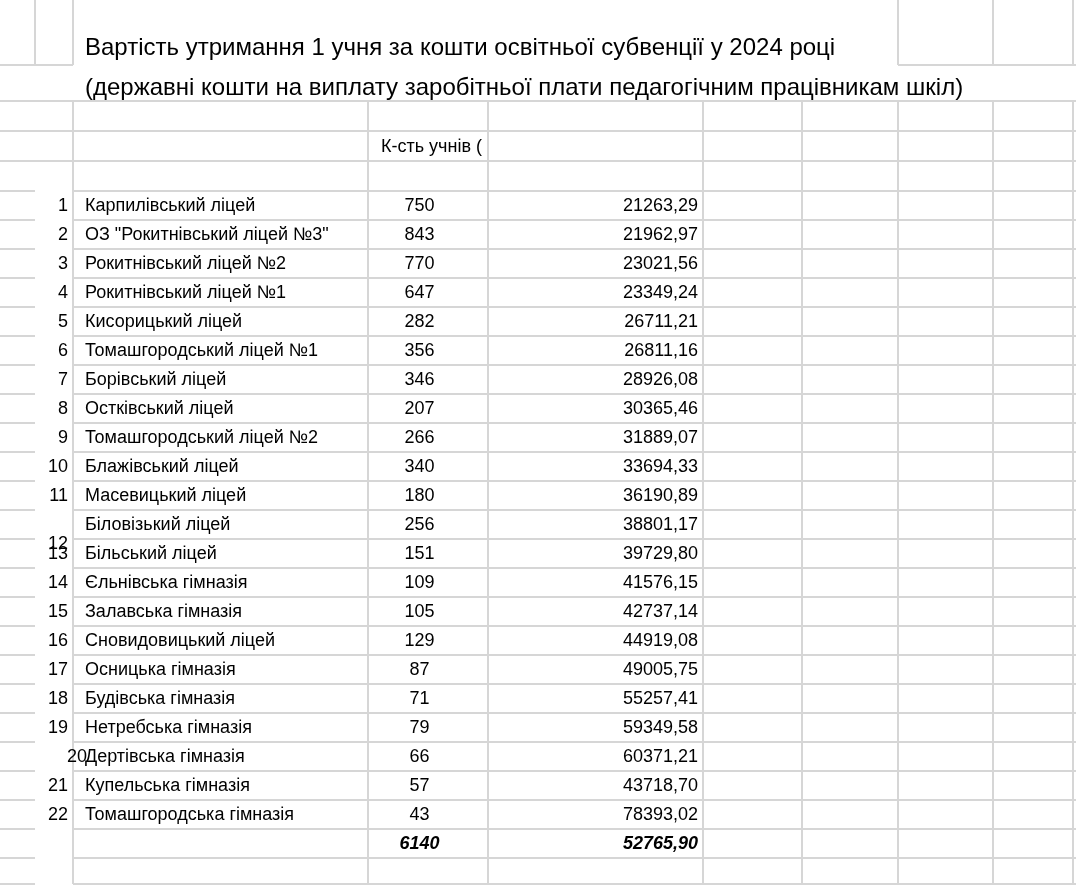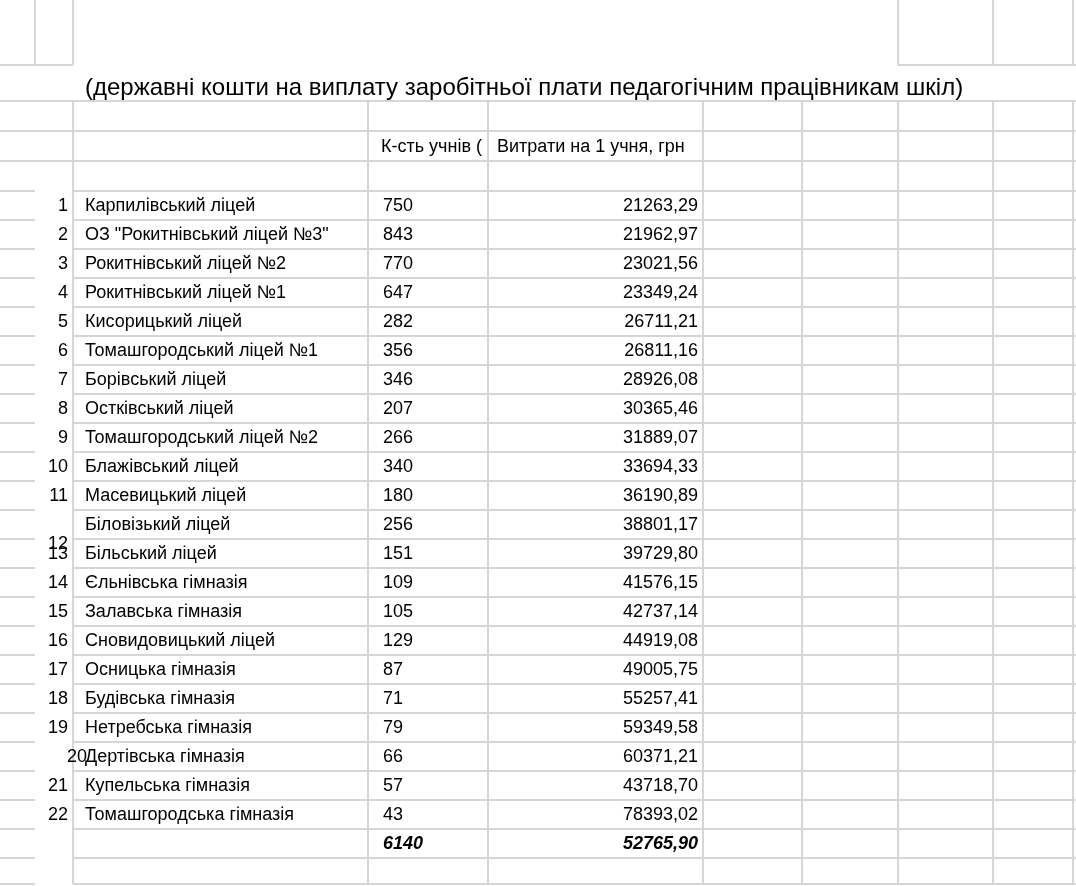--- a/index.html
+++ b/index.html
@@ -19,21 +19,21 @@
   .cell{
     position:absolute;
     height:29px;
     line-height:29px;
     font-size:18px;
     white-space:nowrap;
     color:#000;
   }
   .cell.num{left:0;width:68px;text-align:right;}
   .cell.name{left:85px;}
-  .cell.students{left:383px;width:115px;text-align:left;}
+  .cell.students{left:362px;width:115px;text-align:center;}
   .cell.cost{left:488px;width:210px;text-align:right;}
   .cell.bold-italic{font-weight:bold;font-style:italic;}
   .title-line{
     position:absolute;
     left:85px;
     display:flex;
     align-items:flex-end;
     font-size:24px;
     white-space:nowrap;
   }
@@ -120,26 +120,26 @@
       <div class="gridline" style="left: 0px; top: 799px; width: 35px; height: 2px; background: rgb(214, 214, 214);"></div>
       <div class="gridline" style="left: 73px; top: 799px; width: 1003px; height: 2px; background: rgb(214, 214, 214);"></div>
       <div class="gridline" style="left: 0px; top: 828px; width: 35px; height: 2px; background: rgb(214, 214, 214);"></div>
       <div class="gridline" style="left: 73px; top: 828px; width: 1003px; height: 2px; background: rgb(214, 214, 214);"></div>
       <div class="gridline" style="left: 0px; top: 857px; width: 35px; height: 2px; background: rgb(214, 214, 214);"></div>
       <div class="gridline" style="left: 73px; top: 857px; width: 1003px; height: 2px; background: rgb(214, 214, 214);"></div>
       <div class="gridline" style="left: 0px; top: 883px; width: 35px; height: 2px; background: rgb(214, 214, 214);"></div>
       <div class="gridline" style="left: 73px; top: 883px; width: 1003px; height: 2px; background: rgb(214, 214, 214);"></div>
     </div>
 
+  <div class="title-line title-1">Вартість утримання 1 учня за кошти освітньої субвенції у 2024 році</div>
 
   <div class="title-line title-2">(державні кошти на виплату заробітньої плати педагогічним працівникам шкіл)</div>
 
   <div class="col-header hdr-students">К-сть учнів (</div>
 
-  <div class="col-header hdr-cost">Витрати на 1 учня, грн</div>
 
   <div id="rows">
       <div class="cell num" style="top: 191px;">1</div>
       <div class="cell name" style="top: 191px;">Карпилівський ліцей</div>
       <div class="cell students" style="top: 191px;">750</div>
       <div class="cell cost" style="top: 191px;">21263,29</div>
       <div class="cell num" style="top: 220px;">2</div>
       <div class="cell name" style="top: 220px;">ОЗ "Рокитнівський ліцей №3"</div>
       <div class="cell students" style="top: 220px;">843</div>
       <div class="cell cost" style="top: 220px;">21962,97</div>

